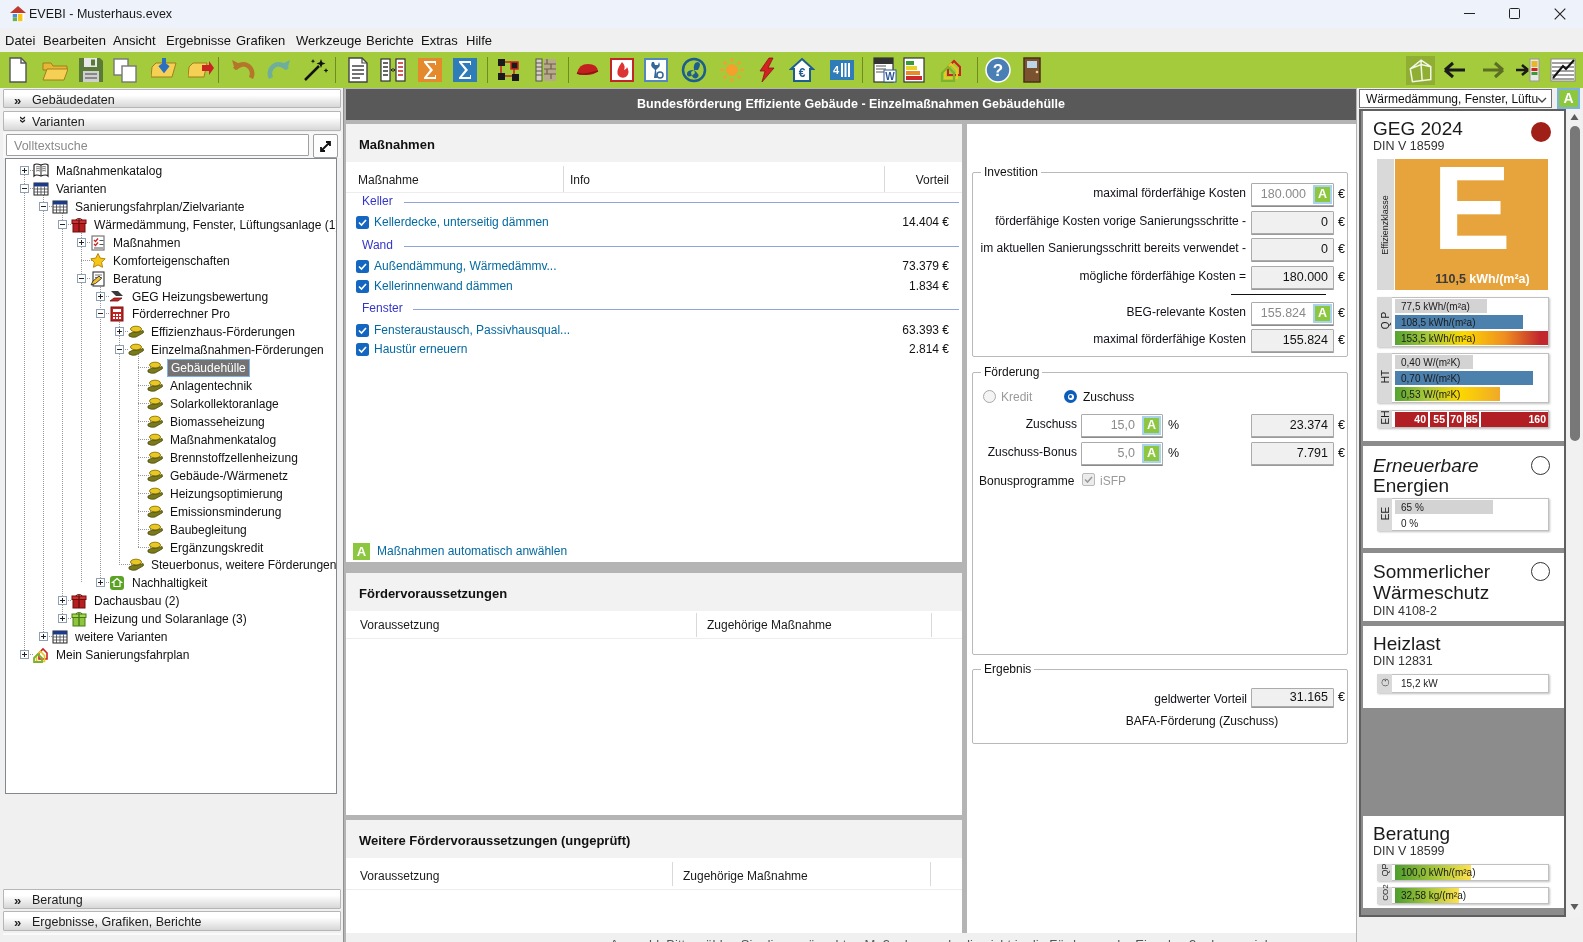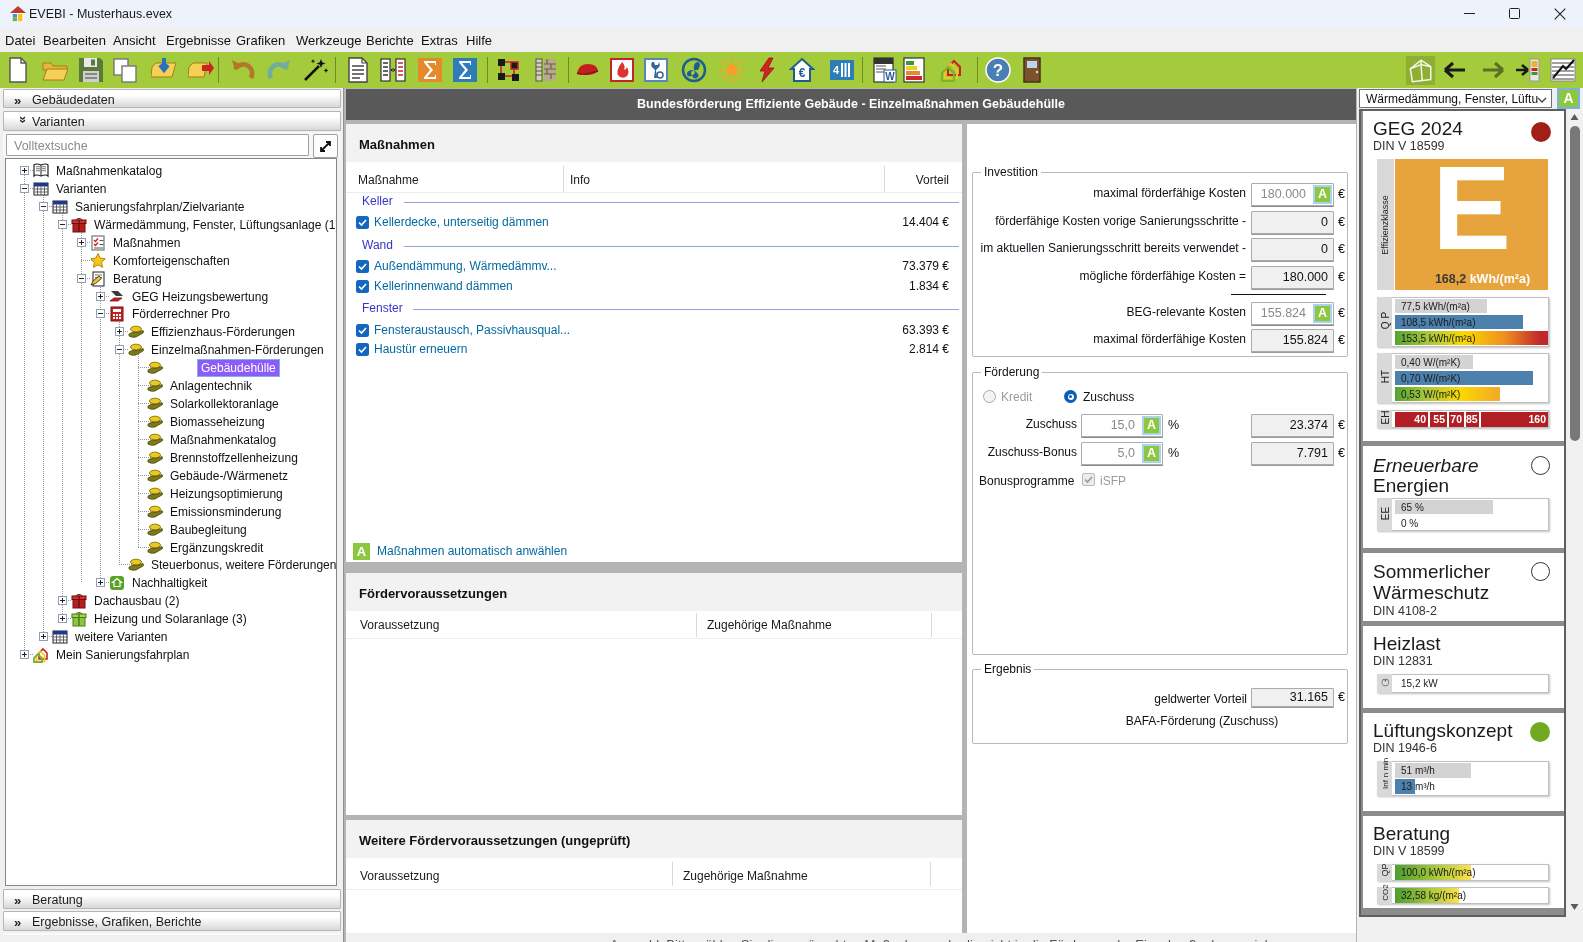--- a/index.html
+++ b/index.html
@@ -6,21 +6,21 @@
 body{font-family:"Liberation Sans",sans-serif;position:relative;background:#b4b4b4;font-size:12px;color:#1a1a1a;}
 .a{position:absolute;}
 .titlebar{left:0;top:0;width:1583px;height:28px;background:#eef2fa;}
 .menubar{left:0;top:28px;width:1583px;height:24px;background:#f0f0f0;}
 .menubar span{position:absolute;top:5px;font-size:13px;color:#111;}
 .toolbar{left:0;top:52px;width:1583px;height:36px;background:#a3cb3b;}
 .tsep{position:absolute;top:5px;width:1px;height:26px;background:#6f8c1e;}
 .hdrgrad{background:linear-gradient(#ffffff,#ffffff 30%,#d7d7d7);border:1px solid #b6b6b6;border-radius:1px;}
 .hdrtxt{position:absolute;left:28px;top:3px;font-size:12.5px;color:#1c1c1c;}
 .chev{position:absolute;left:10px;top:3px;font-size:13px;color:#222;font-weight:bold;letter-spacing:-3px;}
-.treebox{left:5px;top:158px;width:332px;height:728px;background:#fff;border:1px solid #828790;overflow:hidden;}
+.treebox{left:5px;top:158px;width:332px;height:636px;background:#fff;border:1px solid #828790;overflow:hidden;}
 .trow{position:absolute;height:18px;line-height:18px;font-size:12px;white-space:nowrap;color:#111;}
 .texp{position:absolute;width:9px;height:9px;background:#fff;border:1px solid #8fa0b5;}
 .texp i{position:absolute;left:1px;top:3px;width:5px;height:1px;background:#222;}
 .texp b{position:absolute;left:3px;top:1px;width:1px;height:5px;background:#222;}
 .dotv{position:absolute;width:1px;background-image:linear-gradient(#999 1px,transparent 1px);background-size:1px 2px;}
 .doth{position:absolute;height:1px;background-image:linear-gradient(90deg,#999 1px,transparent 1px);background-size:2px 1px;}
 .panel{background:#fff;}
 .phead{position:absolute;left:0;top:0;right:0;height:38px;background:#f2f2f2;}
 .phead span{position:absolute;left:13px;top:13px;font-weight:bold;font-size:13px;color:#111;}
 .colsep{position:absolute;width:1px;background:#d9d9d9;}
@@ -382,21 +382,21 @@
 <svg class="a" style="left:122px;top:183px" width="16" height="16" viewBox="0 0 16 16">
       <ellipse cx="8" cy="5" rx="5.5" ry="2.8" fill="#e8c822" stroke="#9a7d0a" stroke-width="1"></ellipse>
       <path d="M1,10 q4,-3 8,-1.5 l6,-2 q1.5,1 0,2.5 l-7,4 q-4,1 -7,-1 z" fill="#7a7a1a" stroke="#4a4a0a" stroke-width="0.8"></path>
     </svg>
 <div class="trow" style="left:145px;top:182px;">Einzelmaßnahmen-Förderungen</div>
 <div class="doth" style="left:132px;top:208px;width:14px;"></div>
 <svg class="a" style="left:141px;top:201px" width="16" height="16" viewBox="0 0 16 16">
       <ellipse cx="8" cy="5" rx="5.5" ry="2.8" fill="#e8c822" stroke="#9a7d0a" stroke-width="1"></ellipse>
       <path d="M1,10 q4,-3 8,-1.5 l6,-2 q1.5,1 0,2.5 l-7,4 q-4,1 -7,-1 z" fill="#7a7a1a" stroke="#4a4a0a" stroke-width="0.8"></path>
     </svg>
-<div class="trow" style="left:161px;top:200px;background:#8b5cf6;border:1px solid #7db1e8;color:#fff;padding:0 3px;line-height:16px;margin-left:30px;">Gebäudehülle</div>
+<div class="trow" style="left:161px;top:200px;background:#737373;border:1px solid #7db1e8;color:#fff;padding:0 3px;line-height:16px;">Gebäudehülle</div>
 <div class="doth" style="left:132px;top:226px;width:14px;"></div>
 <svg class="a" style="left:141px;top:219px" width="16" height="16" viewBox="0 0 16 16">
       <ellipse cx="8" cy="5" rx="5.5" ry="2.8" fill="#e8c822" stroke="#9a7d0a" stroke-width="1"></ellipse>
       <path d="M1,10 q4,-3 8,-1.5 l6,-2 q1.5,1 0,2.5 l-7,4 q-4,1 -7,-1 z" fill="#7a7a1a" stroke="#4a4a0a" stroke-width="0.8"></path>
     </svg>
 <div class="trow" style="left:164px;top:218px;">Anlagentechnik</div>
 <div class="doth" style="left:132px;top:244px;width:14px;"></div>
 <svg class="a" style="left:141px;top:237px" width="16" height="16" viewBox="0 0 16 16">
       <ellipse cx="8" cy="5" rx="5.5" ry="2.8" fill="#e8c822" stroke="#9a7d0a" stroke-width="1"></ellipse>
       <path d="M1,10 q4,-3 8,-1.5 l6,-2 q1.5,1 0,2.5 l-7,4 q-4,1 -7,-1 z" fill="#7a7a1a" stroke="#4a4a0a" stroke-width="0.8"></path>
@@ -691,21 +691,21 @@
 <div class="a" style="left:2px;top:21px;width:207px;height:808px;background:#8c8c8c;border:2px solid #5f5f5f;overflow:hidden;">
 <div class="card" style="top:0px;height:330px;">
         <div class="ctitle" style="top:7px;">GEG 2024</div>
         <div class="dot" style="left:168px;top:11px;width:20px;height:20px;background:#a02018;"></div>
         <div class="cdin" style="top:28px;">DIN V 18599</div>
         <div class="vlab" style="left:14px;top:48px;width:17px;height:131px;">
           <span style="left:-47px;top:61px;width:110px;text-align:center;">Effizienzklasse</span>
         </div>
         <div style="position:absolute;left:32px;top:48px;width:153px;height:131px;background:#e7a33c;"></div>
         <div style="position:absolute;left:32px;top:38px;width:153px;height:118px;color:#fff;font-size:118px;font-weight:bold;text-align:center;line-height:118px;">E</div>
-        <div style="position:absolute;left:43px;top:161px;width:153px;text-align:center;font-size:12.5px;font-weight:bold;color:#fff;"><span style="color:#3a3a3a;">168,2</span> kWh/(m²a)</div>
+        <div style="position:absolute;left:43px;top:161px;width:153px;text-align:center;font-size:12.5px;font-weight:bold;color:#fff;"><span style="color:#3a3a3a;">110,5</span> kWh/(m²a)</div>
         <div class="barbox" style="left:14px;top:186px;width:172px;height:50px;"></div>
         <div class="vlab" style="left:14px;top:186px;width:15px;height:50px;">
           <span style="left:-17.5px;top:18.0px;width:50px;text-align:center;font-size:10px;">Q P</span>
         </div>
         <div class="bar" style="left:32px;top:187.5px;width:92px;height:14.5px;background:#d3d3d3;padding-left:6px;color:#1a1a1a;">77,5 kWh/(m²a)</div>
         <div class="bar" style="left:32px;top:203.5px;width:128px;height:14.5px;background:#4d81ad;padding-left:6px;color:#1a1a1a;">108,5 kWh/(m²a)</div>
         <div class="bar" style="left:32px;top:219.5px;width:153px;height:14.5px;background:linear-gradient(90deg,#55a330,#a9c93b 22%,#fcd800 45%,#ef8d21 72%,#c1272d 95%);padding-left:6px;color:#1a1a1a;">153,5 kWh/(m²a)</div>
         <div class="barbox" style="left:14px;top:242px;width:172px;height:50px;"></div>
         <div class="vlab" style="left:14px;top:242px;width:15px;height:50px;">
           <span style="left:-17.5px;top:18.0px;width:50px;text-align:center;font-size:10px;">HT</span>
@@ -742,33 +742,20 @@
       </div>
 <div class="card" style="top:515px;height:82px;">
         <div class="ctitle" style="top:7px;">Heizlast</div>
         <div class="cdin" style="top:28px;">DIN 12831</div>
         <div class="barbox" style="left:14px;top:48px;width:172px;height:19px;"></div>
         <div class="vlab" style="left:14px;top:48px;width:15px;height:19px;">
           <span style="left:-17.5px;top:2.5px;width:50px;text-align:center;font-size:10px;">⚆</span>
         </div>
         <div class="bar" style="left:32px;top:49.5px;width:80px;height:14.5px;background:#fff;padding-left:6px;color:#1a1a1a;">15,2 kW</div>
       </div>
-<div class="card" style="top:602px;height:98px;">
-        <div class="ctitle" style="top:7px;">Lüftungskonzept</div>
-        <div class="dot" style="left:167px;top:9px;width:20px;height:20px;background:#71aa22;"></div>
-        <div class="cdin" style="top:28px;">DIN 1946-6</div>
-        <div class="barbox" style="left:14px;top:48px;width:172px;height:35px;"></div>
-        <div class="vlab" style="left:14px;top:48px;width:15px;height:35px;">
-          <span style="left:-17.5px;top:2px;width:50px;font-size:8px;text-align:center;">n min</span>
-          <span style="left:-17.5px;top:19px;width:50px;font-size:8px;text-align:center;">Inf</span>
-        </div>
-        <div class="bar" style="left:32px;top:49.5px;width:76px;height:15px;background:#d3d3d3;padding-left:6px;">51 m³/h</div>
-        <div class="bar" style="left:32px;top:66px;width:20px;height:15px;background:#4d81ad;"></div>
-        <div class="bar" style="left:38px;top:66px;">13 m³/h</div>
-      </div>
 <div class="card" style="top:705px;height:92px;">
         <div class="ctitle" style="top:7px;">Beratung</div>
         <div class="cdin" style="top:28px;">DIN V 18599</div>
         <div class="barbox" style="left:14px;top:48px;width:172px;height:17px;"></div>
         <div class="vlab" style="left:14px;top:48px;width:15px;height:17px;">
           <span style="left:-17.5px;top:1px;width:50px;font-size:9px;text-align:center;">QP</span>
         </div>
         <div class="bar" style="left:32px;top:49px;width:76px;height:15px;background:linear-gradient(90deg,#4e9e2e,#a9c93b 55%,#ffe14d 100%);padding-left:6px;">100,0 kWh/(m²a)</div>
         <div class="barbox" style="left:14px;top:71px;width:172px;height:17px;"></div>
         <div class="vlab" style="left:14px;top:71px;width:15px;height:17px;">

